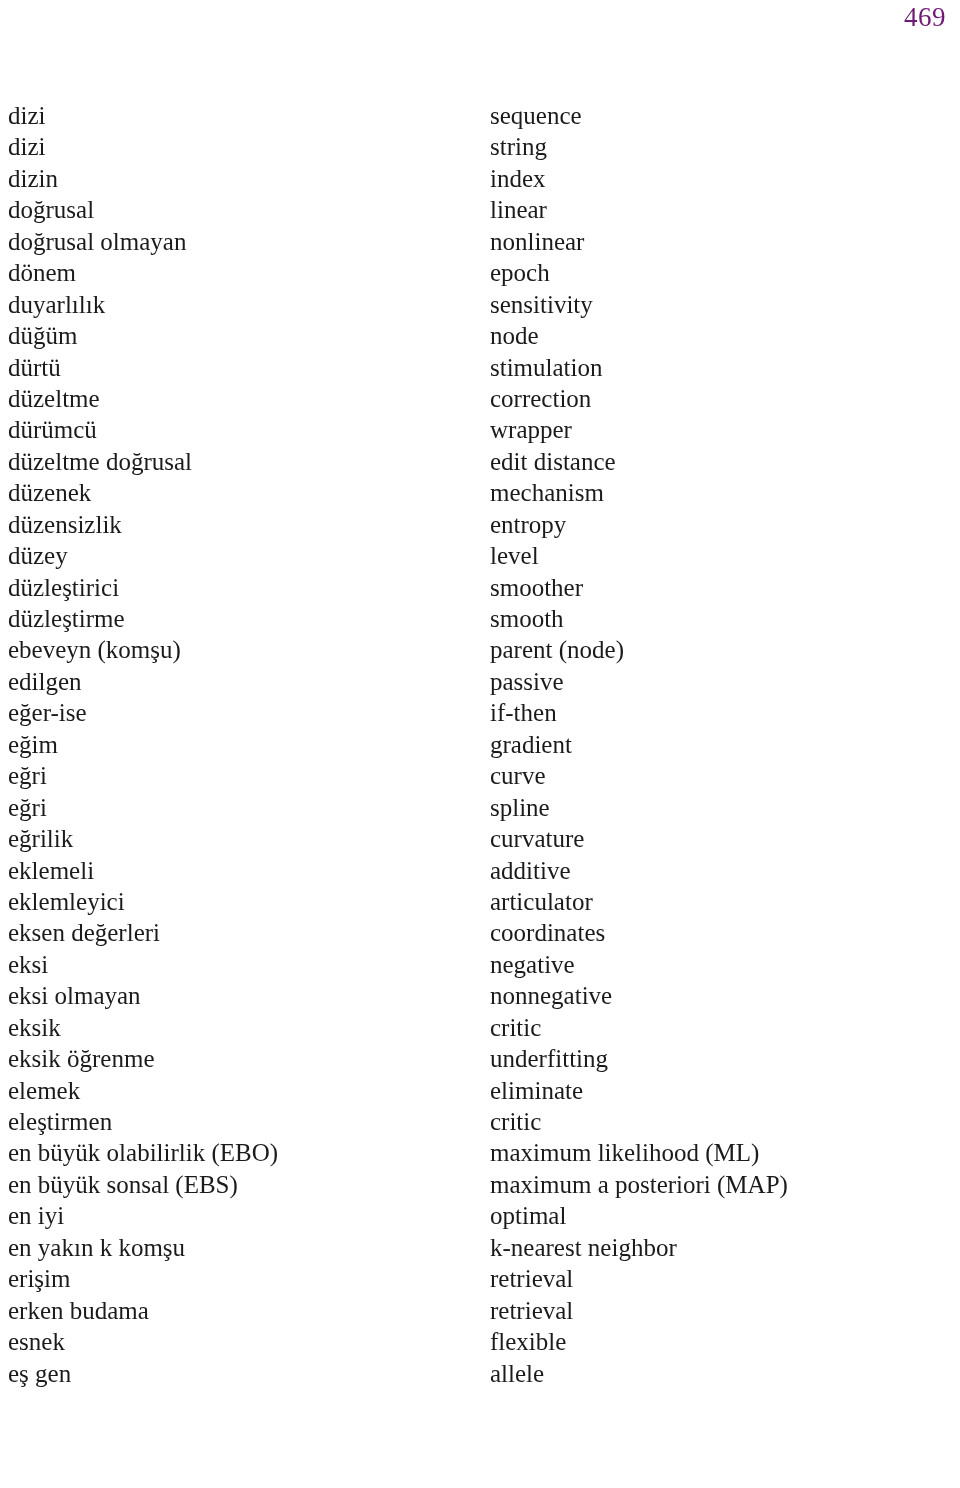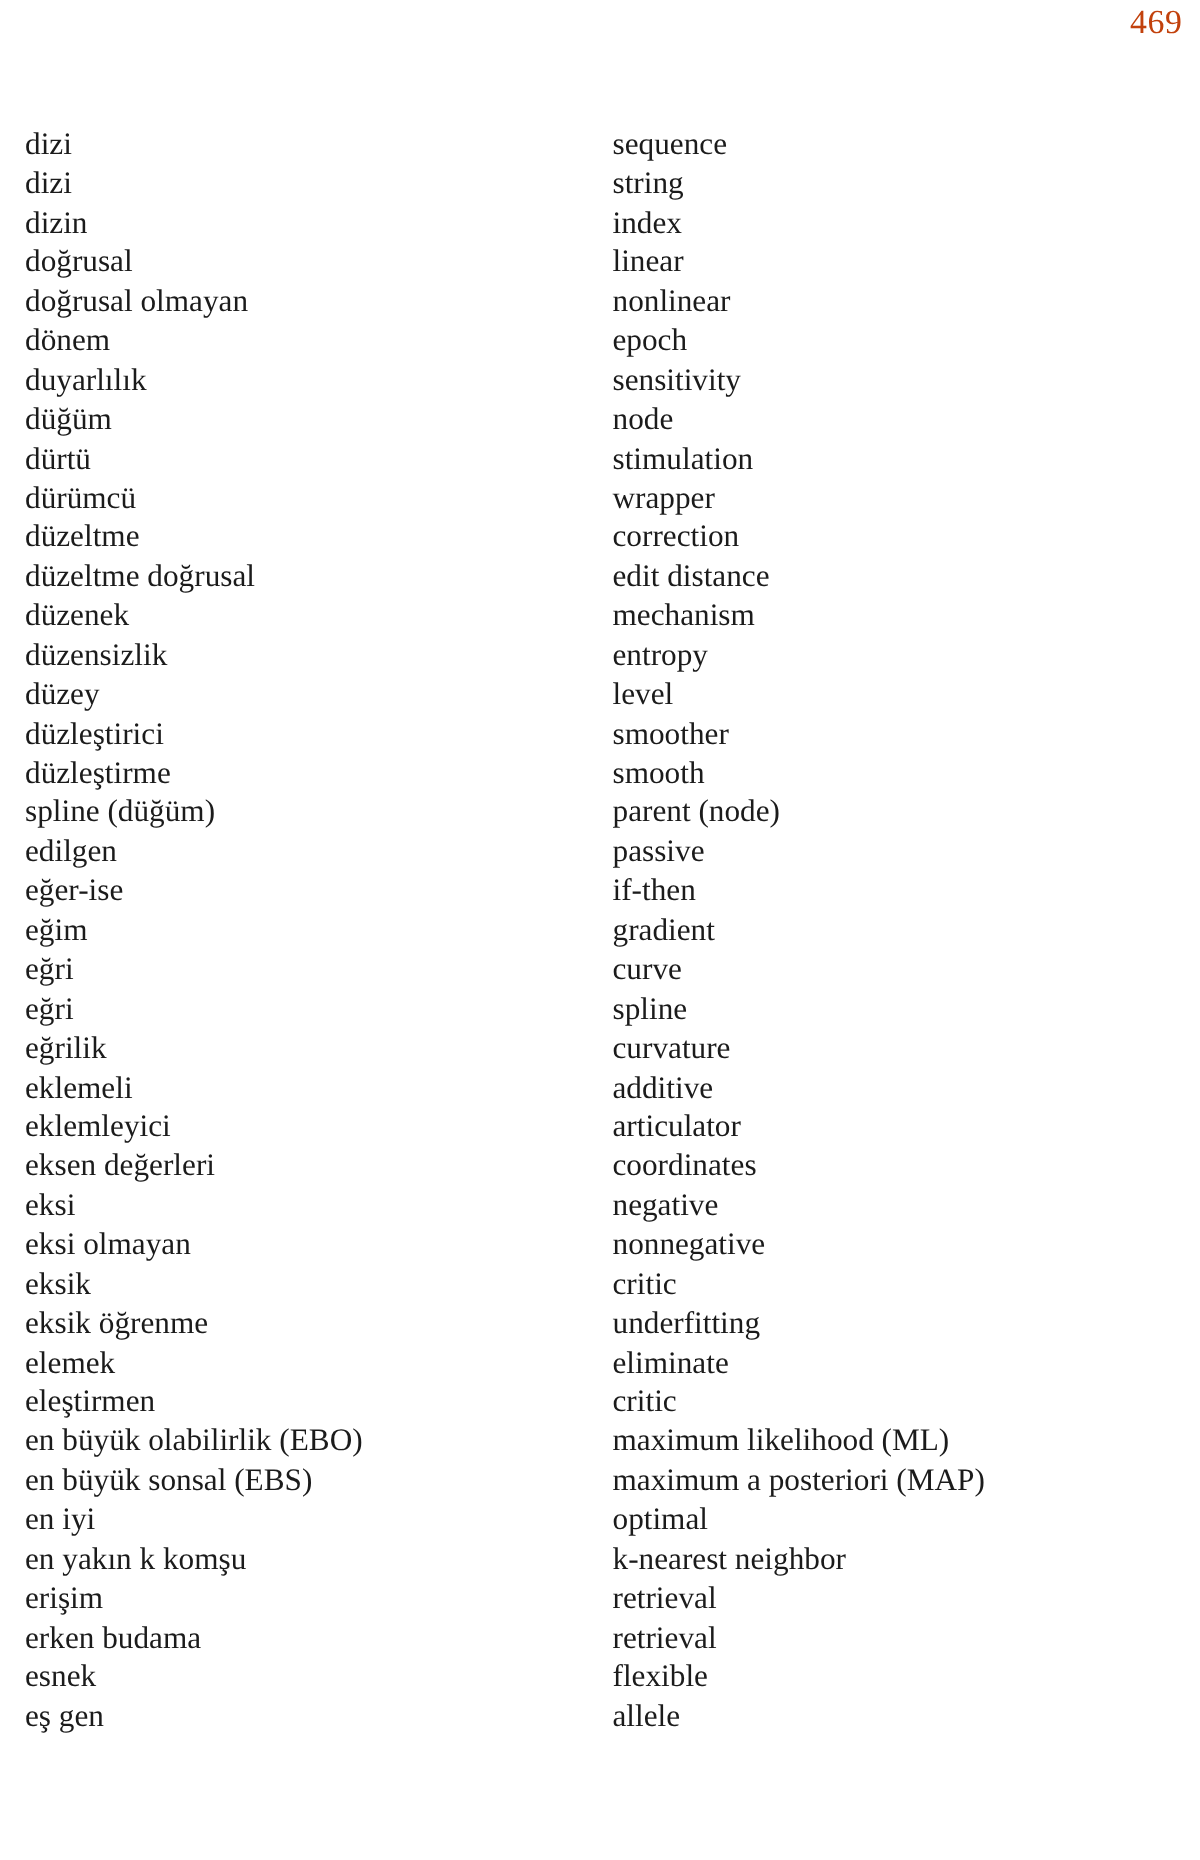--- a/index.html
+++ b/index.html
@@ -21,21 +21,21 @@
     height: 1488px;
     box-sizing: border-box;
   }
   .page-number {
     position: absolute;
     top: 4px;
     right: 14px;
     font-size: 27px;
     line-height: 1;
     letter-spacing: 0.5px;
-    color: #c2410c;
+    color: #701a75;
   }
   .glossary {
     position: absolute;
     top: 100px;
     left: 0;
     width: 960px;
   }
   .entry {
     position: relative;
     height: 31.45px;
@@ -44,21 +44,21 @@
   .term,
   .gloss {
     position: absolute;
     top: 0;
     font-size: 25px;
     line-height: 31.45px;
     white-space: nowrap;
     color: #1b1b1b;
   }
   .term {
-    left: 20px;
+    left: 8px;
   }
   .gloss {
     left: 490px;
   }
 </style>
 </head>
 <body>
 
 <div class="page">
 
@@ -95,28 +95,28 @@
       </div>
       <div class="entry">
         <span class="term">düğüm</span>
         <span class="gloss">node</span>
       </div>
       <div class="entry">
         <span class="term">dürtü</span>
         <span class="gloss">stimulation</span>
       </div>
       <div class="entry">
+        <span class="term">düzeltme</span>
+        <span class="gloss">correction</span>
+      </div>
+      <div class="entry">
         <span class="term">dürümcü</span>
         <span class="gloss">wrapper</span>
       </div>
       <div class="entry">
-        <span class="term">düzeltme</span>
-        <span class="gloss">correction</span>
-      </div>
-      <div class="entry">
         <span class="term">düzeltme doğrusal</span>
         <span class="gloss">edit distance</span>
       </div>
       <div class="entry">
         <span class="term">düzenek</span>
         <span class="gloss">mechanism</span>
       </div>
       <div class="entry">
         <span class="term">düzensizlik</span>
         <span class="gloss">entropy</span>
@@ -127,21 +127,21 @@
       </div>
       <div class="entry">
         <span class="term">düzleştirici</span>
         <span class="gloss">smoother</span>
       </div>
       <div class="entry">
         <span class="term">düzleştirme</span>
         <span class="gloss">smooth</span>
       </div>
       <div class="entry">
-        <span class="term">spline (düğüm)</span>
+        <span class="term">ebeveyn (komşu)</span>
         <span class="gloss">parent (node)</span>
       </div>
       <div class="entry">
         <span class="term">edilgen</span>
         <span class="gloss">passive</span>
       </div>
       <div class="entry">
         <span class="term">eğer-ise</span>
         <span class="gloss">if-then</span>
       </div>

